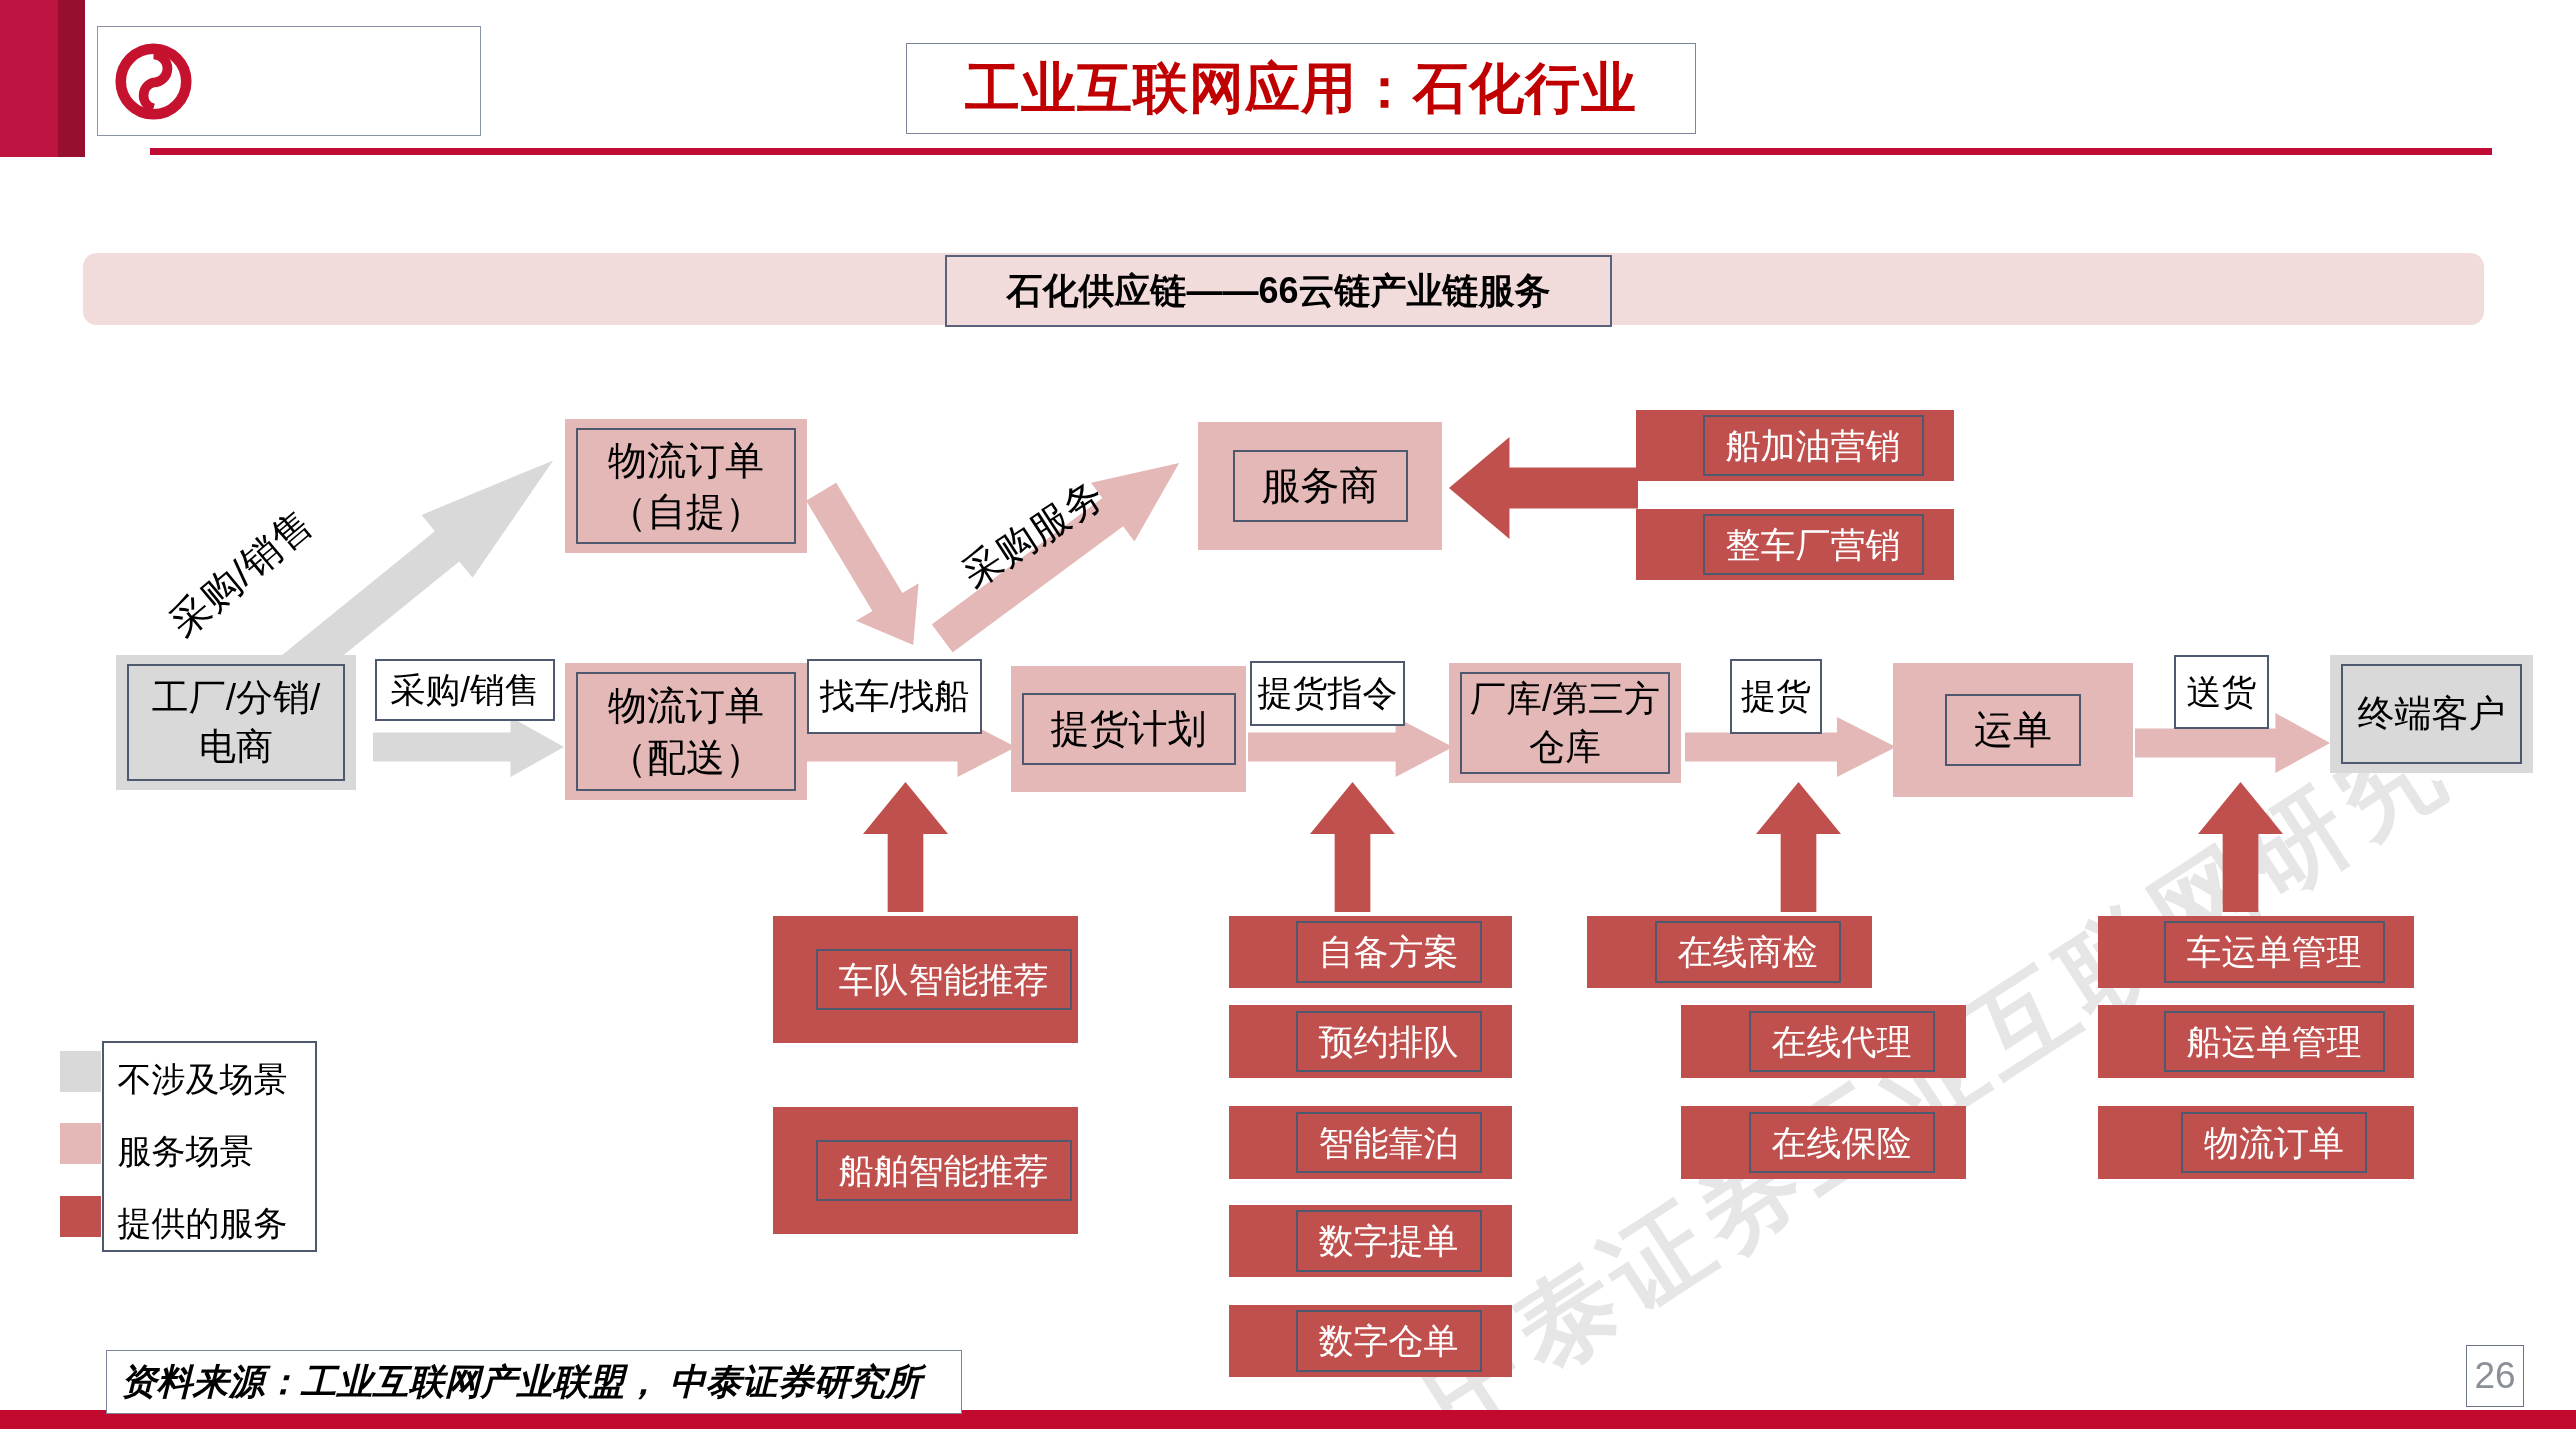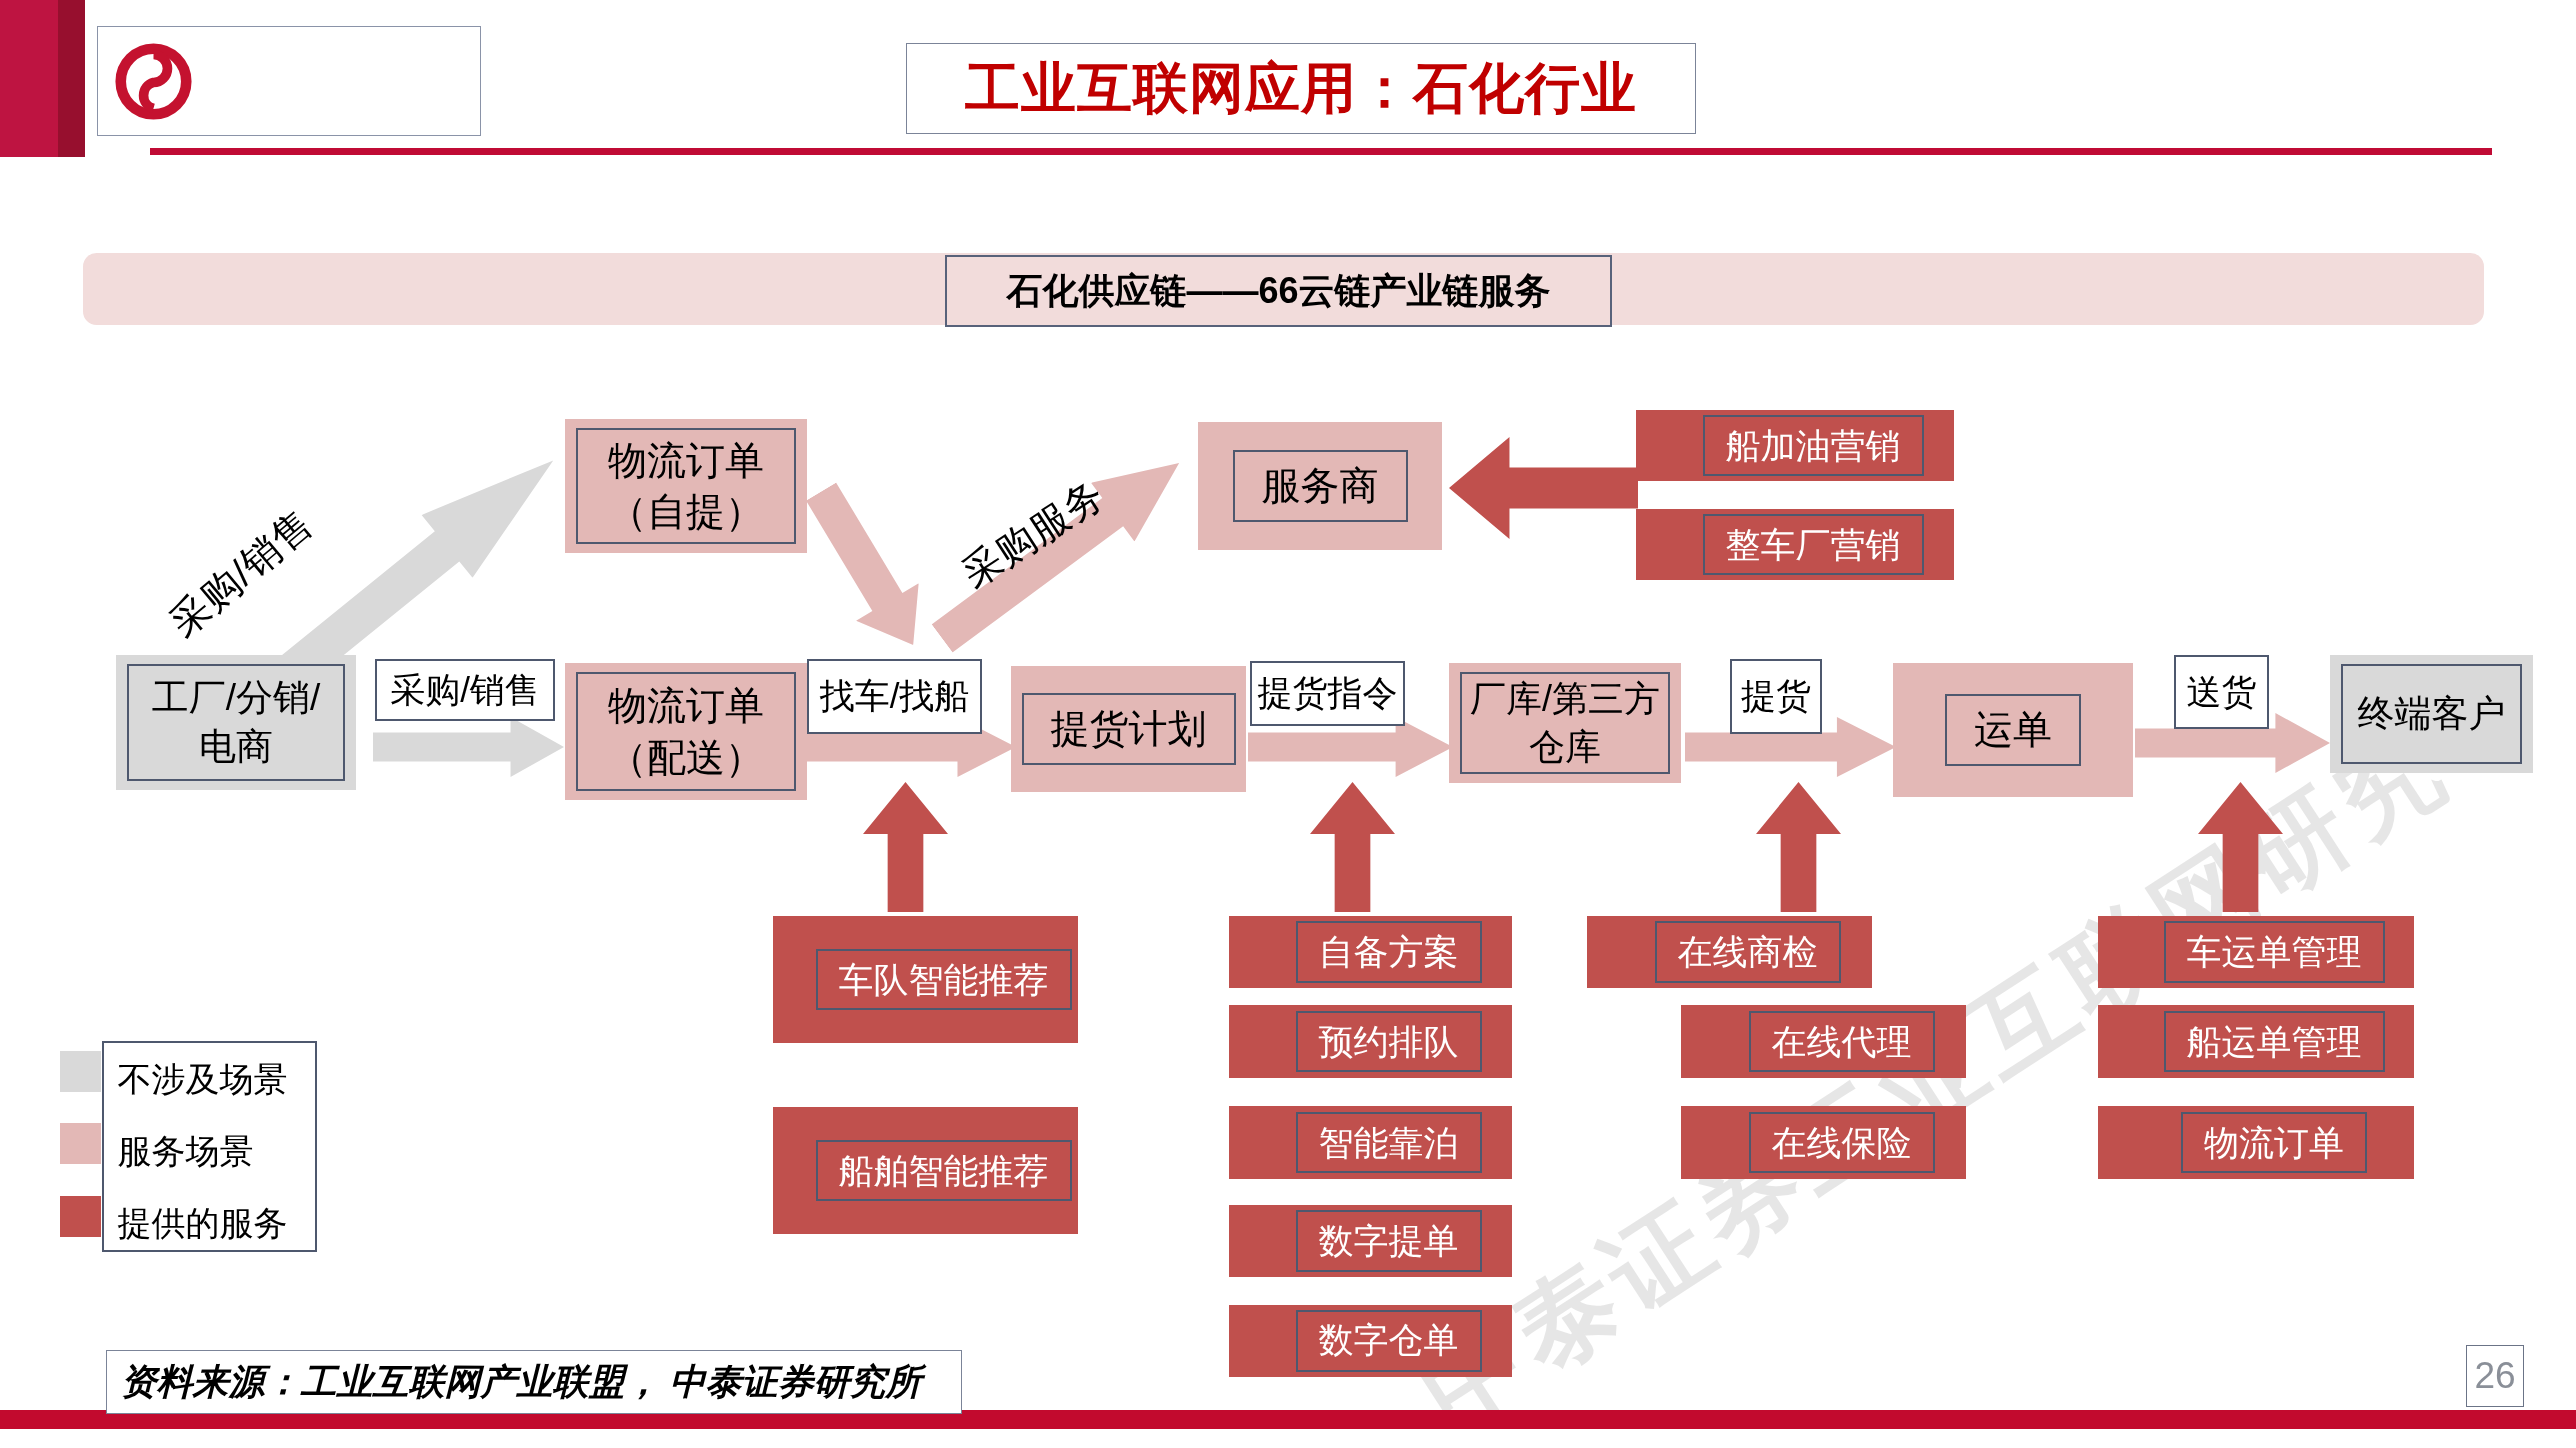--- a/index.html
+++ b/index.html
@@ -93,21 +93,21 @@
 
   
   .svc{display:flex;align-items:center;justify-content:center;z-index:2;padding-left:36px;}
   .svc .inner-fit{border-width:2.4px;padding:6.8px 21px;font-size:35px;white-space:nowrap;}
   #svc-a1{left:773px;top:916px;width:269px;height:127px;}
   #svc-a2{left:773px;top:1107px;width:269px;height:127px;}
   #svc-b1{left:1229px;top:916px;width:247px;height:72px;}
   #svc-b2{left:1229px;top:1005px;width:247px;height:73px;}
   #svc-b3{left:1229px;top:1106px;width:247px;height:73px;}
   #svc-b4{left:1229px;top:1205px;width:247px;height:72px;}
-  #svc-b5{left:1229px;top:1305px;width:247px;height:72px;font-family:Liberation Serif, serif;}
+  #svc-b5{left:1229px;top:1305px;width:247px;height:72px;}
   #svc-c1{left:1587px;top:916px;width:249px;height:72px;}
   #svc-c2{left:1681px;top:1005px;width:249px;height:73px;}
   #svc-c3{left:1681px;top:1106px;width:249px;height:73px;}
   #svc-d1{left:2098px;top:916px;width:280px;height:72px;}
   #svc-d2{left:2098px;top:1005px;width:280px;height:73px;}
   #svc-d3{left:2098px;top:1106px;width:280px;height:73px;}
 
   
   .swatch{left:60px;width:41px;height:41px;z-index:2;}
   #sw-gray{top:1051px;background:#D9D9D9;}

